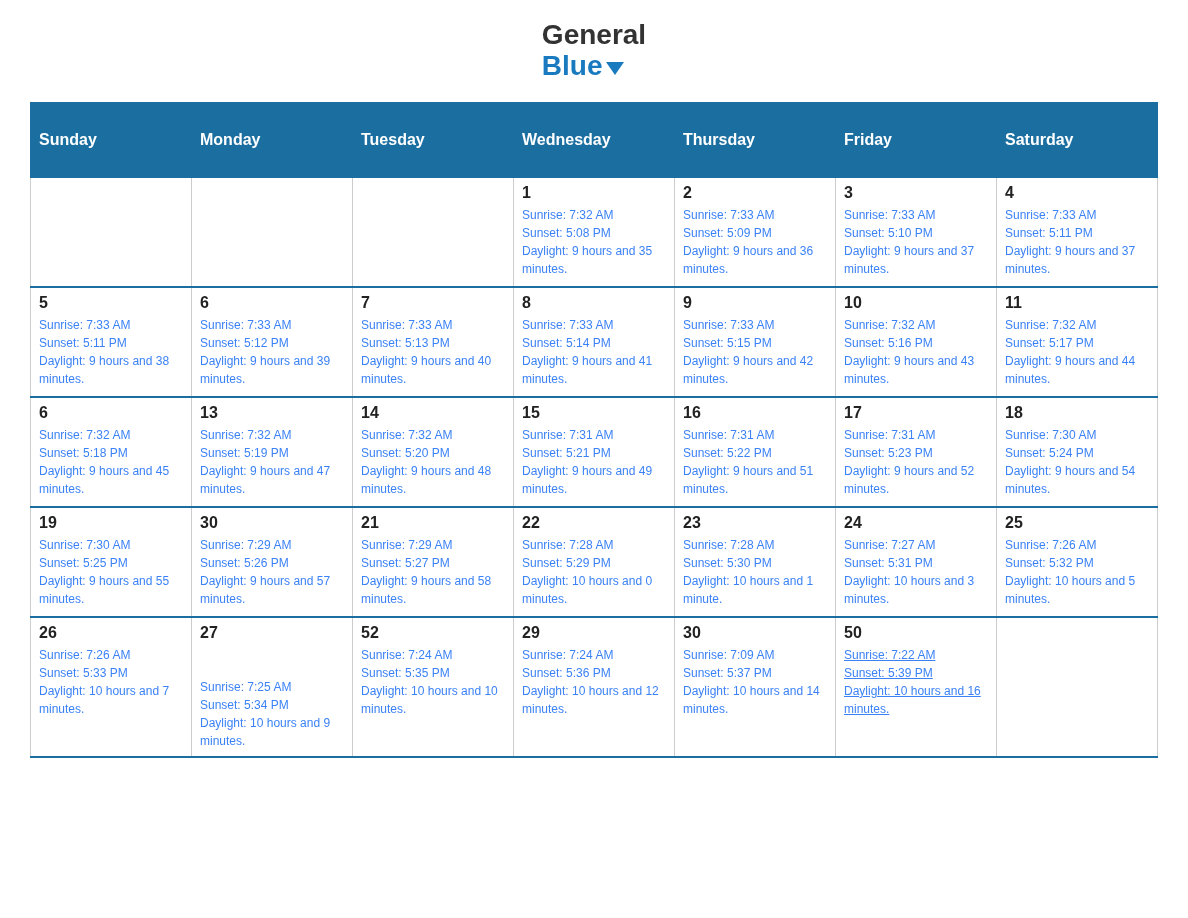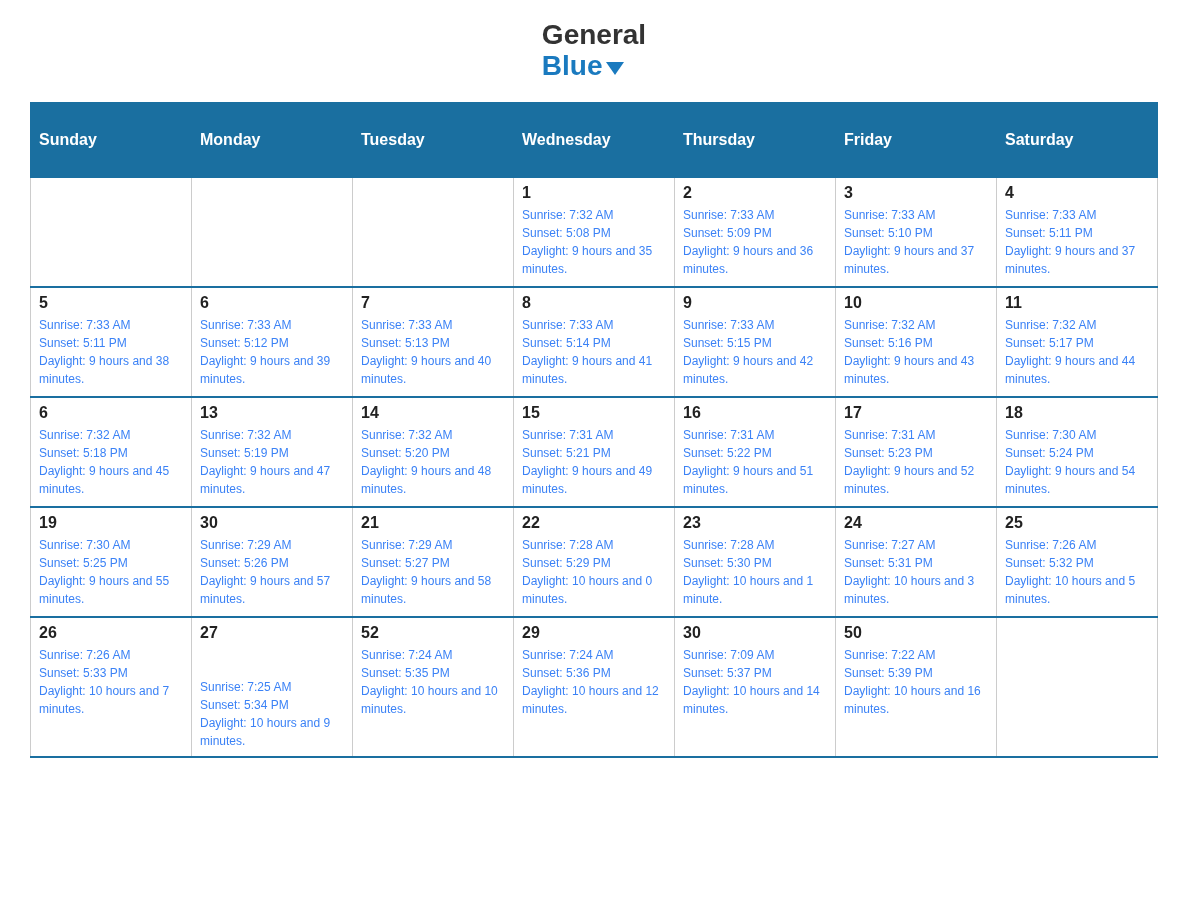--- a/index.html
+++ b/index.html
@@ -305,20 +305,20 @@
 Daylight: 10 hours and 12 minutes.</div>
         </td>
         <td>
           <span class="day-number">30</span>
           <div class="day-info" style="white-space: pre-line;">Sunrise: 7:09 AM
 Sunset: 5:37 PM
 Daylight: 10 hours and 14 minutes.</div>
         </td>
         <td>
           <span class="day-number">50</span>
-          <div class="day-info" style="white-space: pre-line;">Sunrise: 7:22 AM
+          <div class="day-info" style="white-space: pre-line; text-decoration: underline;">Sunrise: 7:22 AM
 Sunset: 5:39 PM
 Daylight: 10 hours and 16 minutes.</div>
         </td>
         <td class="empty"></td>
       </tr>
     </tbody>
 </table>
 
 </body></html>

